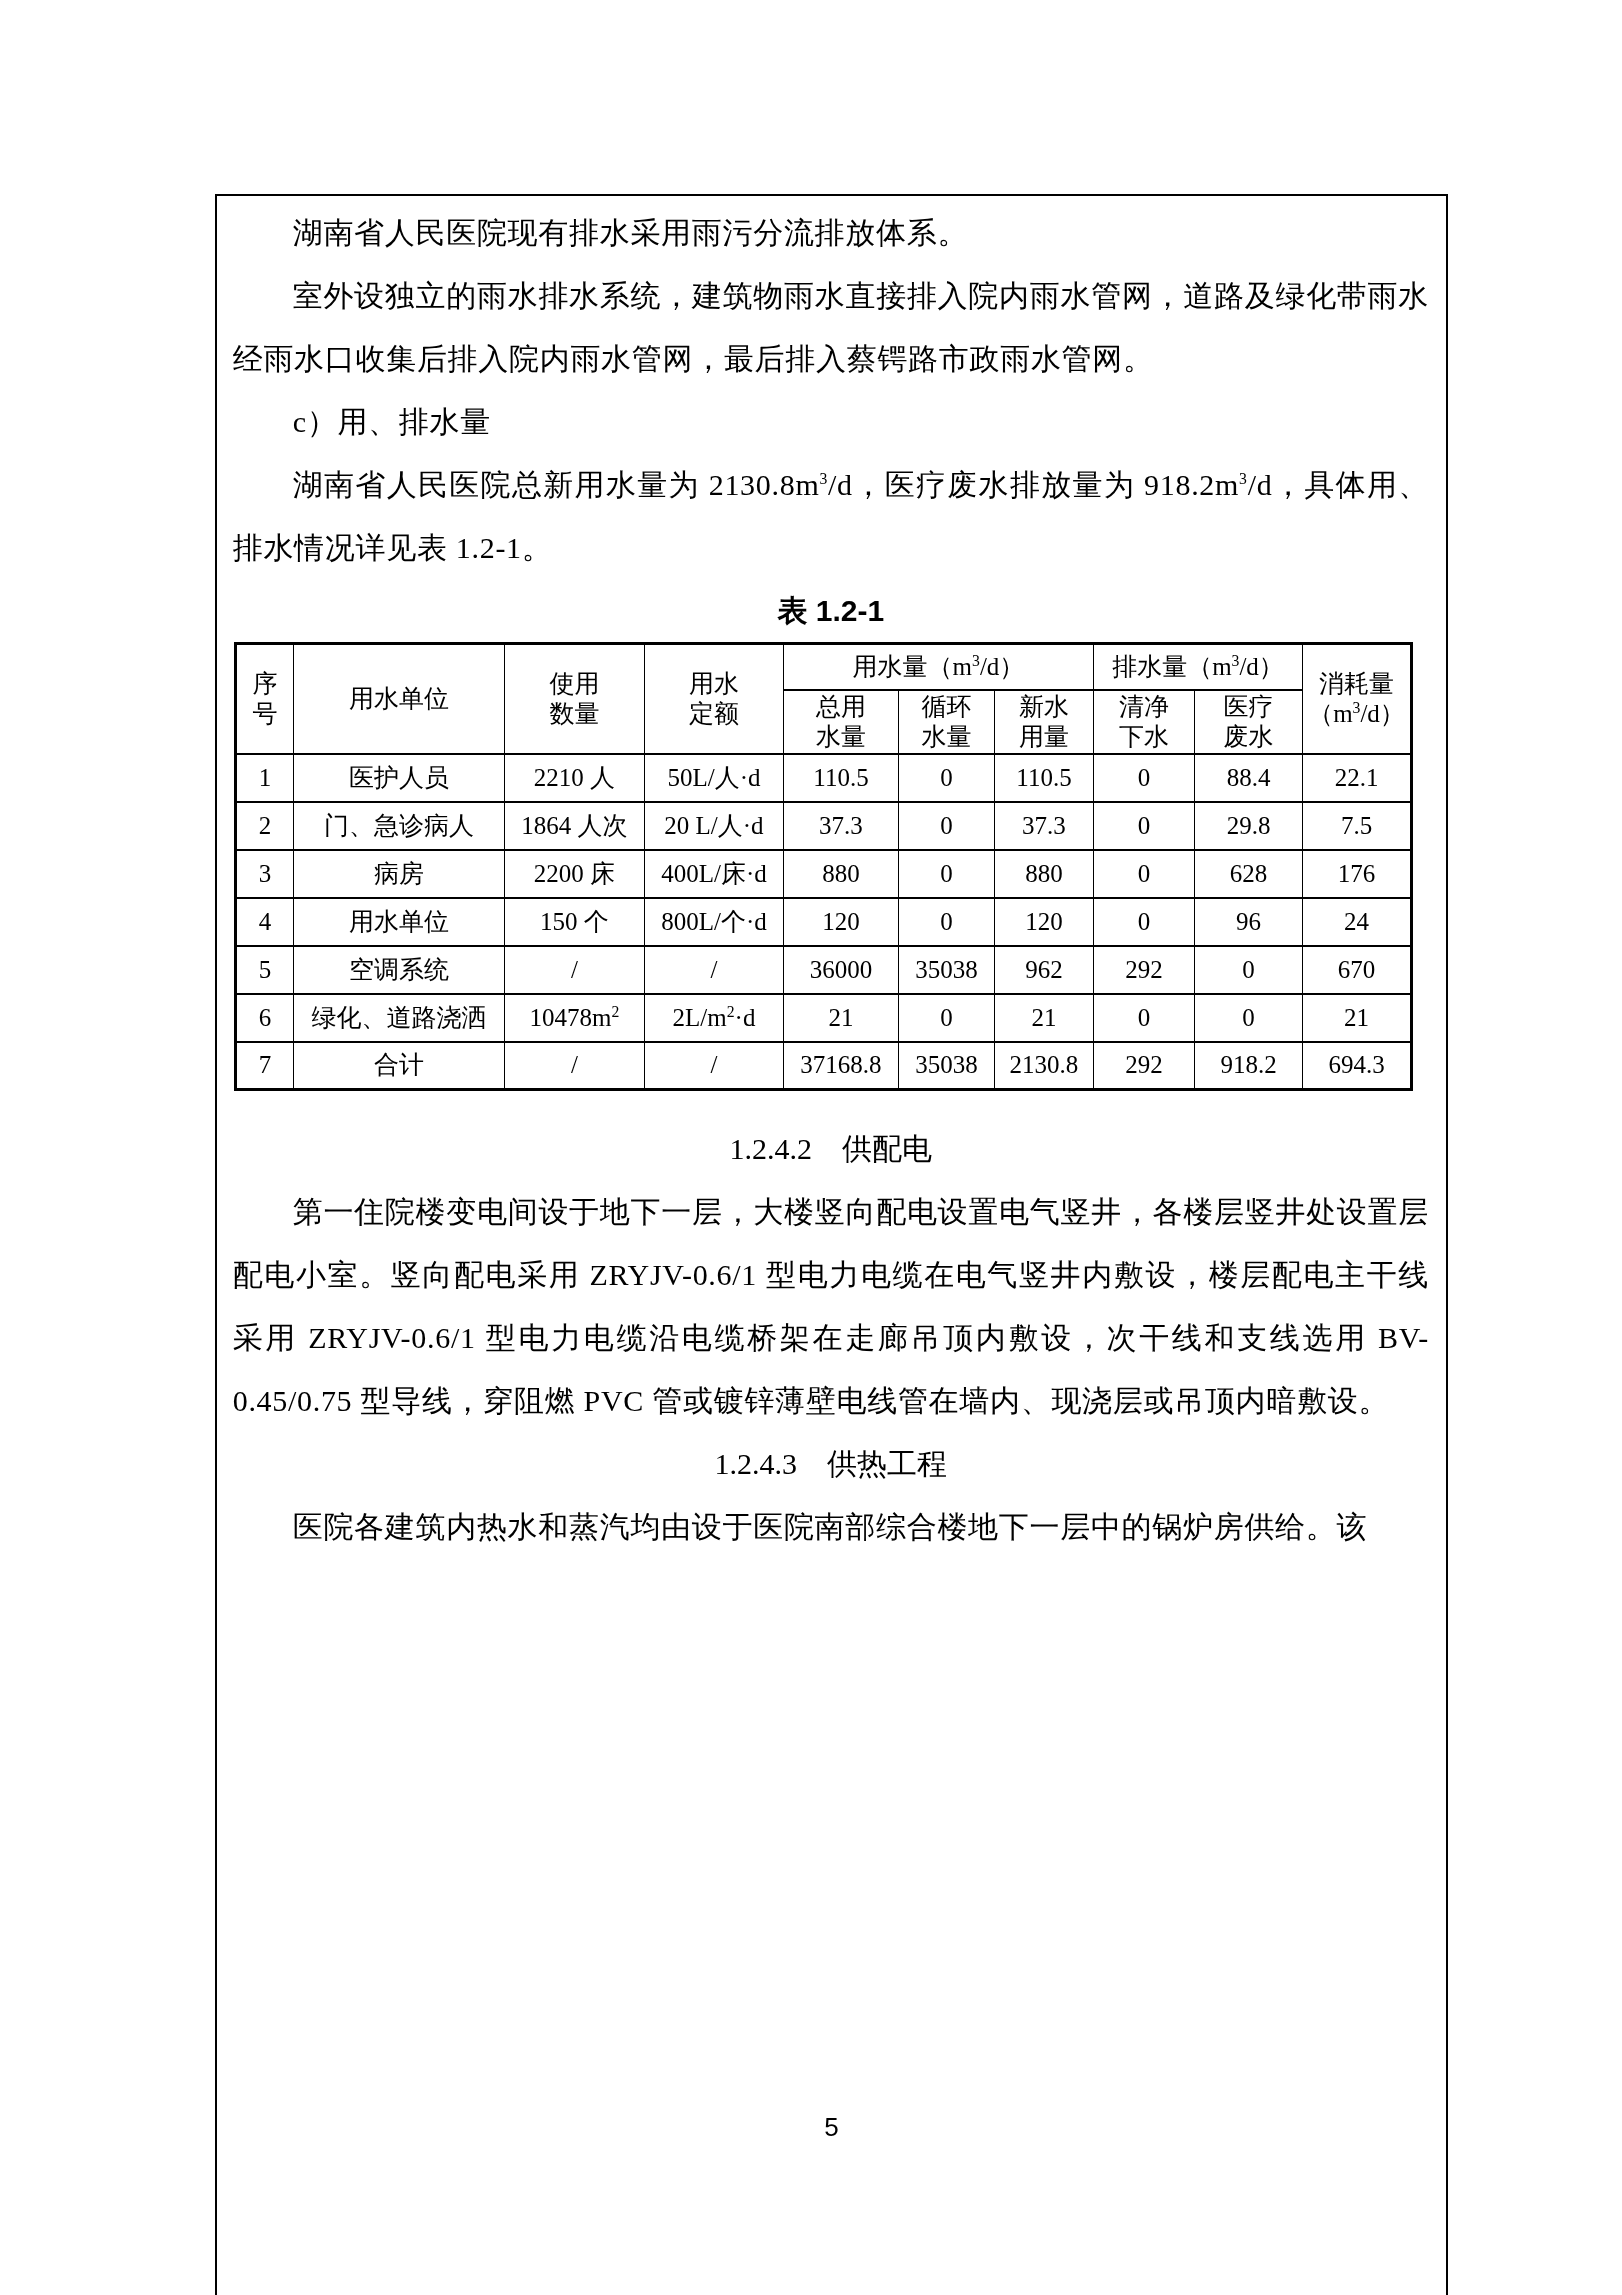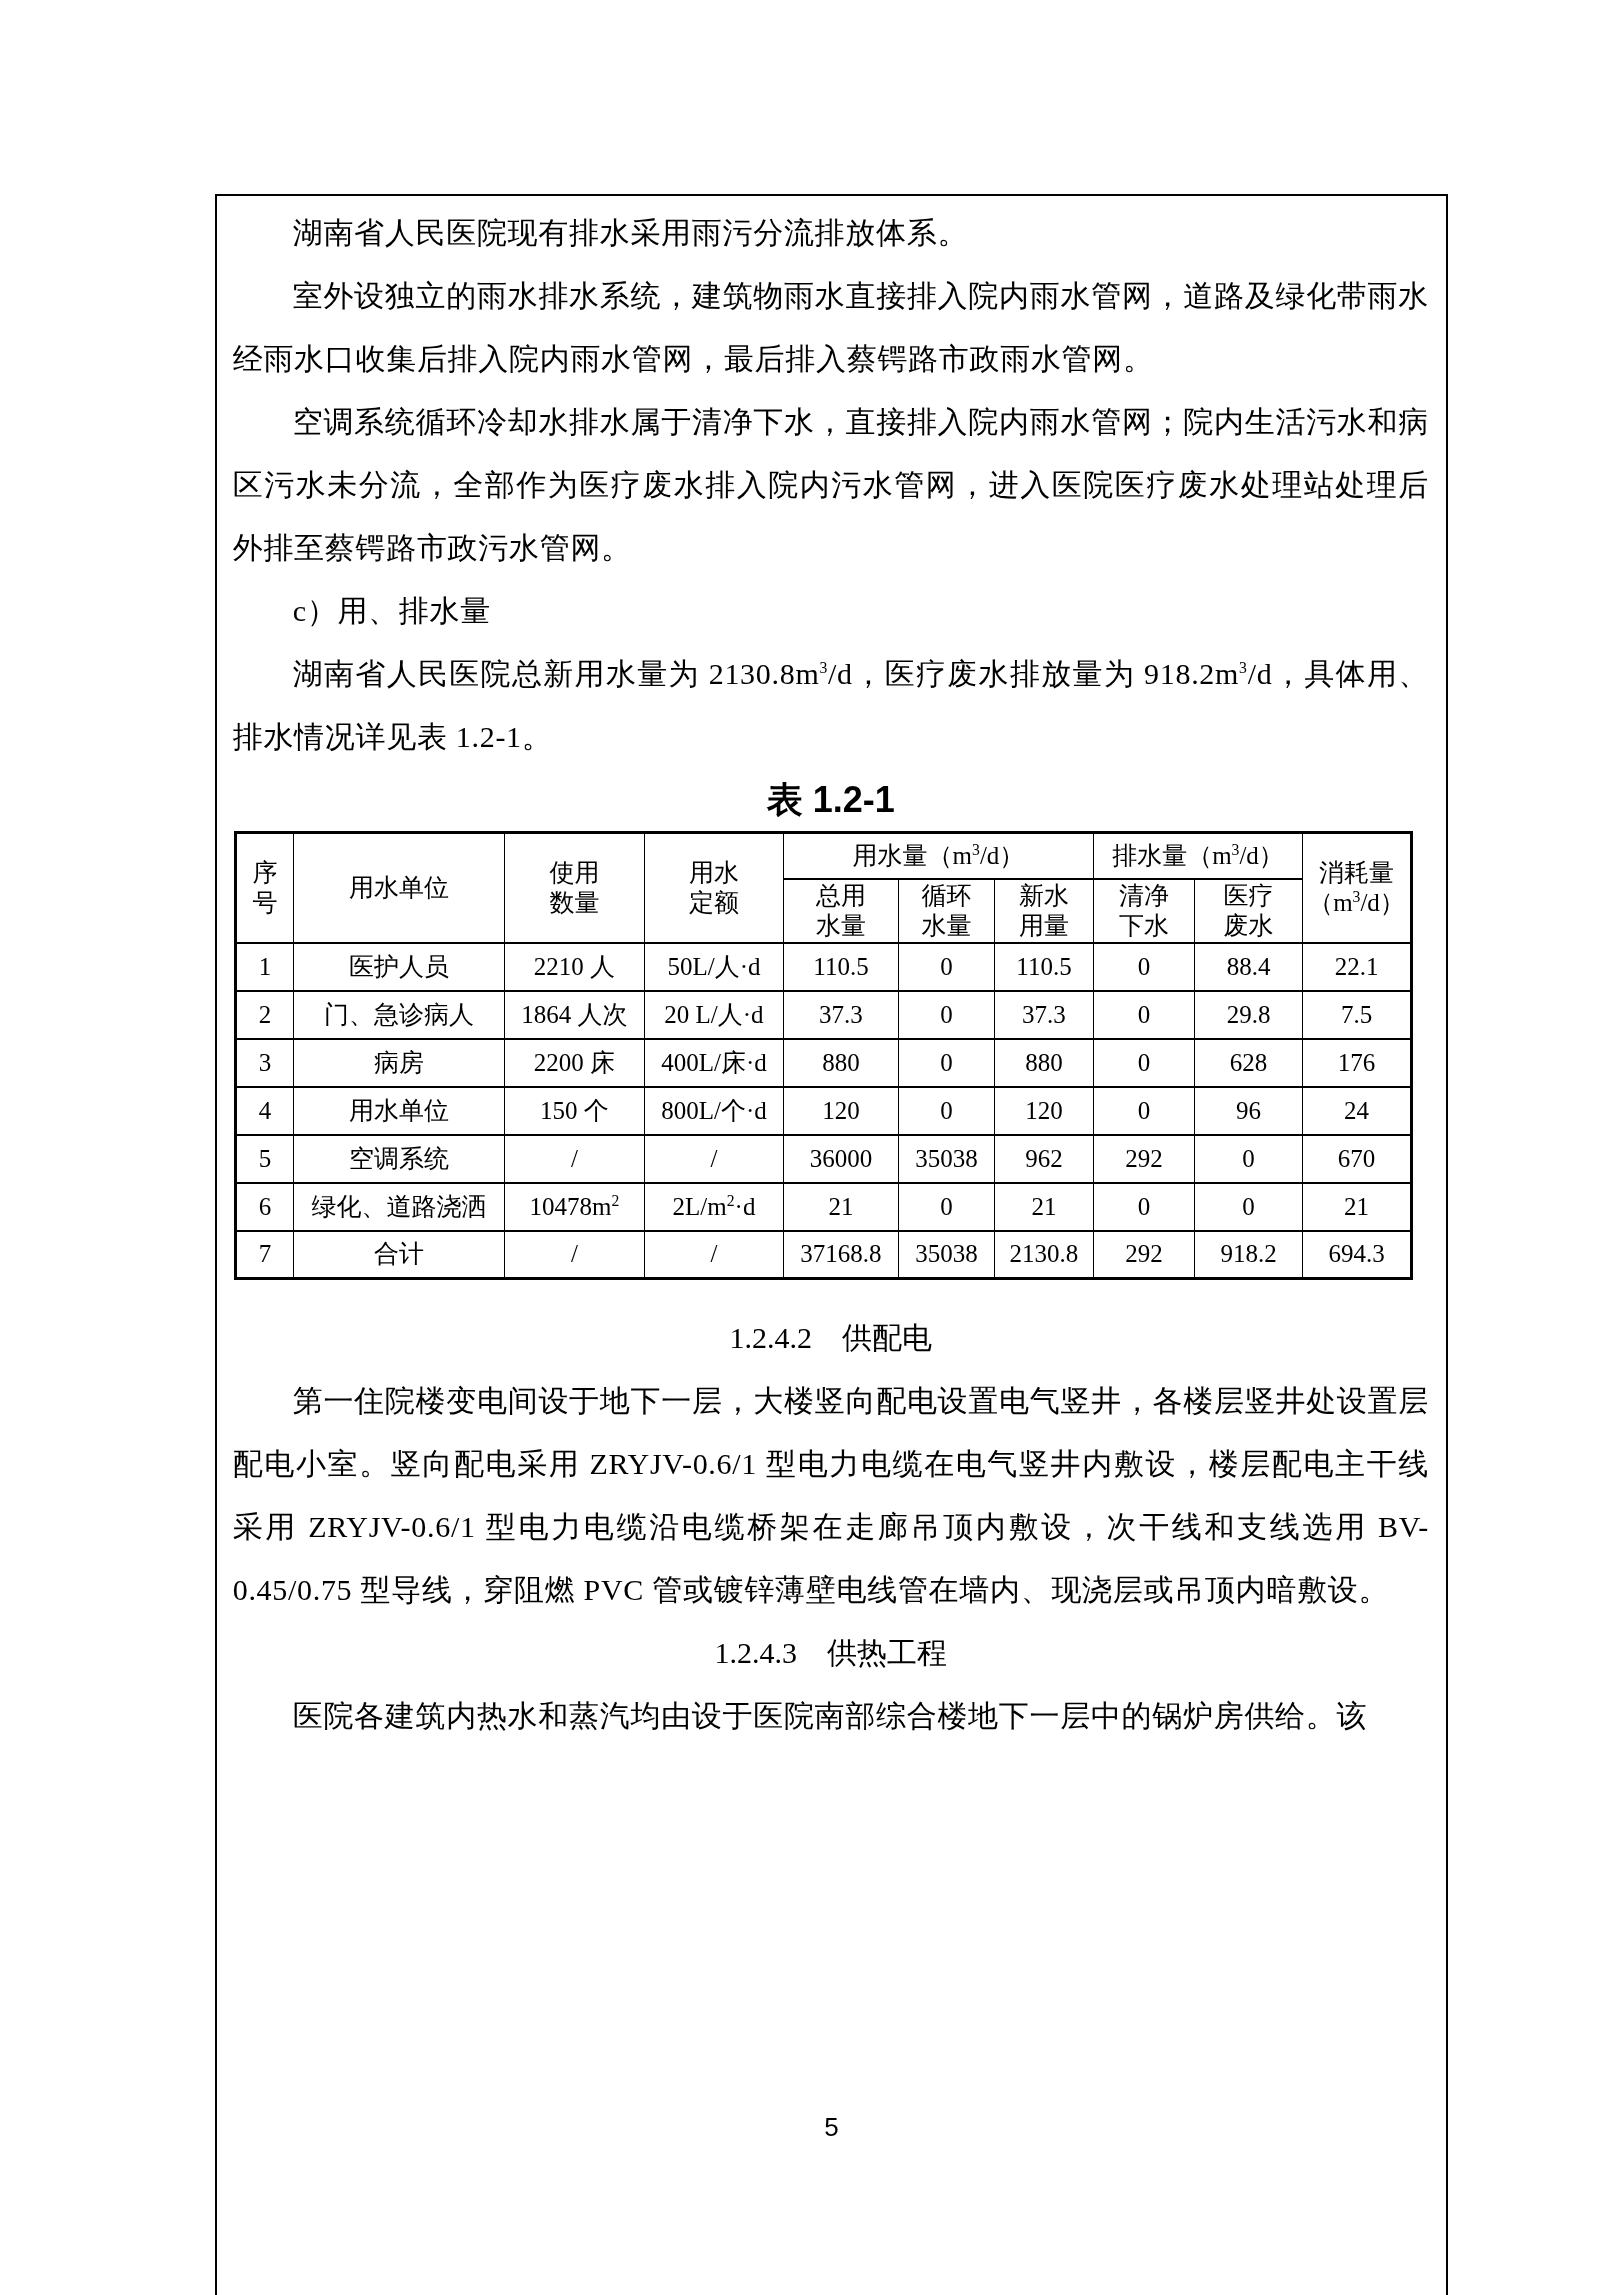--- a/index.html
+++ b/index.html
@@ -43,21 +43,21 @@
     text-align: center;
   }
   .heading.after-table { margin-top: 26px; }
   .caption {
     display: flex;
     justify-content: center;
     align-items: baseline;
     gap: 92px;
     font-family: "Liberation Sans", "DejaVu Sans", sans-serif;
     font-weight: 700;
-    font-size: 36px;
+    font-size: 30px;
     line-height: 63px;
   }
   table.water {
     border-collapse: collapse;
     table-layout: fixed;
     width: 1178px;
     margin: 0 auto 0 1.3px;
     font-size: 25px;
     border: 3.3px solid #000000;
   }
@@ -89,21 +89,20 @@
 </style>
 </head>
 <body>
 
 <div class="frame">
 
   <p class="para indent">湖南省人民医院现有排水采用雨污分流排放体系。</p>
 
   <p class="para indent">室外设独立的雨水排水系统，建筑物雨水直接排入院内雨水管网，道路及绿化带雨水经雨水口收集后排入院内雨水管网，最后排入蔡锷路市政雨水管网。</p>
 
-  <p class="para indent">空调系统循环冷却水排水属于清净下水，直接排入院内雨水管网；院内生活污水和病区污水未分流，全部作为医疗废水排入院内污水管网，进入医院医疗废水处理站处理后外排至蔡锷路市政污水管网。</p>
 
   <p class="para indent">c）用、排水量</p>
 
   <p class="para indent">湖南省人民医院总新用水量为 2130.8m<sup>3</sup>/d，医疗废水排放量为 918.2m<sup>3</sup>/d，具体用、排水情况详见表 1.2-1。</p>
 
   <div class="caption">
     <span>表 1.2-1</span>
   </div>
 
   <table class="water">

